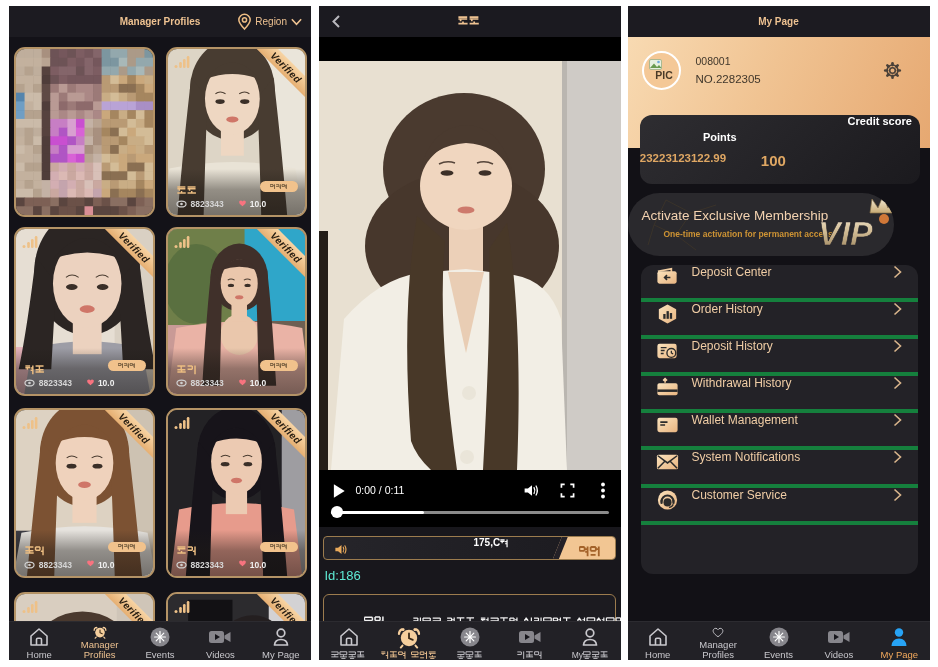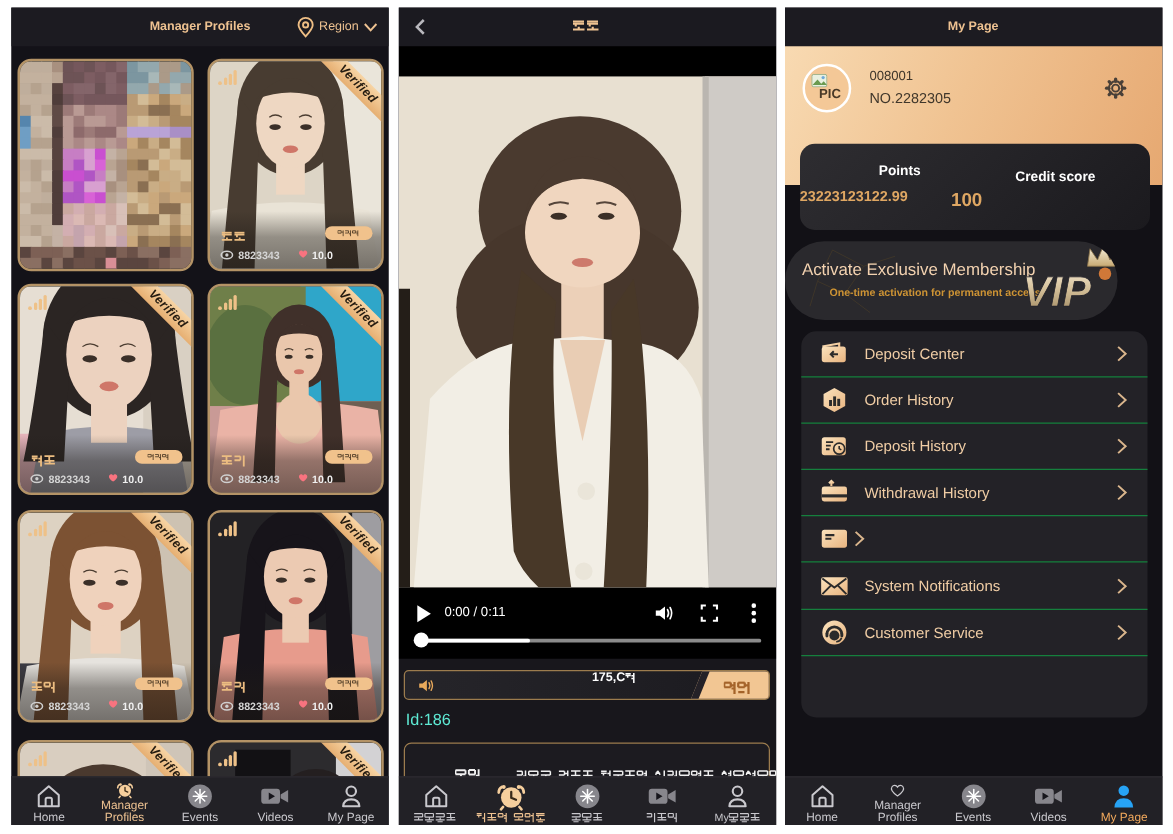--- a/index.html
+++ b/index.html
@@ -5,21 +5,21 @@
 .panel{position:absolute;top:6px;height:654px;width:302px;background:#131218;overflow:hidden}
 .hdr{position:absolute;top:0;left:0;right:0;height:31px;background:#1c1b21;color:#eec291;font-weight:bold;font-size:10px;display:flex;align-items:center;justify-content:center}
 .nav{position:absolute;left:0;bottom:0;right:0;height:39px;background:#222126;display:flex;border-top:1px solid #2c2b30}
 .nav .it{flex:1;display:flex;flex-direction:column;align-items:center;justify-content:flex-start;padding-top:3px;font-size:9.5px;color:#c9c8cd;line-height:1.05;white-space:nowrap}
 .nav .it > svg{display:block;margin-bottom:1px}
 .card{position:absolute;width:141px;border:2.5px solid #b49366;border-radius:11px;overflow:hidden;background:#2a2a2a}
 .ribbon{position:absolute;top:11px;right:-24px;width:86px;height:15px;transform:rotate(45deg);background:linear-gradient(180deg,#f7d4a4,#e6af72);color:#241b10;font-size:10px;font-weight:bold;font-style:italic;text-align:center;line-height:15px;letter-spacing:.3px}
 .cinfo{position:absolute;left:0;right:0;bottom:0;height:46px;background:linear-gradient(180deg,rgba(30,26,22,0),rgba(30,26,22,.42) 45%,rgba(24,20,17,.55))}
 .pill{position:absolute;right:7px;top:7px;width:38px;height:10.5px;border-radius:5.5px;background:#f1c28c;display:flex;align-items:center;justify-content:center}
 .erow{position:absolute;left:8px;bottom:6px;display:flex;align-items:center;color:#d5d5d5;font-size:8.5px;font-weight:bold}
-.mrow{height:37.2px;display:flex;align-items:center;padding:0 14px;border-bottom:1px solid #15803d}
+.mrow{height:37.2px;display:flex;padding:0 14px;border-bottom:4px solid #15803d}
 .mrow .lbl{color:#f0cda5;font-size:12px;margin-left:12px;flex:1}
 </style></head><body>
 <div class="panel" style="left:9px">
 <div class="hdr">Manager Profiles<div style="position:absolute;right:8px;top:0;height:31px;display:flex;align-items:center;font-weight:normal;font-size:10px;color:#eec291">
         <svg width="17" height="18" viewBox="0 0 18 18" fill="none" stroke="#edbd84" stroke-width="1.6">
           <path d="M9 16.5 C4.5 11.5 3 9 3 6.8 A6 6 0 0 1 15 6.8 C15 9 13.5 11.5 9 16.5 Z"></path>
           <circle cx="9" cy="6.8" r="2.2"></circle>
         </svg>
         <span style="margin-left:2px">Region</span>
         <svg width="13" height="13" viewBox="0 0 14 14" fill="none" stroke="#eec291" stroke-width="1.7" style="margin-left:3px">
@@ -846,21 +846,21 @@
           <path d="M5.8 12.0 L3.7 12.0" stroke-width="3" stroke-linecap="round"></path>
           <path d="M7.6 7.6 L6.1 6.1" stroke-width="3" stroke-linecap="round"></path>
           <path d="M12.0 5.8 L12.0 3.7" stroke-width="3" stroke-linecap="round"></path>
           <path d="M16.4 7.6 L17.9 6.1" stroke-width="3" stroke-linecap="round"></path>
           <circle cx="12" cy="12" r="6.2"></circle>
         </svg></div>
     </div>
 <div style="position:absolute;left:12.3px;top:108.8px;width:280px;height:69.5px;border-radius:12px;background:linear-gradient(135deg,#2e2d31,#1b1a1e)">
       <div style="position:absolute;left:0;top:16px;width:160px;text-align:center;color:#fff;font-size:11px;font-weight:bold">Points</div>
       <div style="position:absolute;left:0;top:37px;width:170px;color:#dfa763;font-size:11.5px;font-weight:bold">23223123122.99</div>
-      <div style="position:absolute;right:8px;top:21px;width:135px;text-align:center;color:#fff;font-size:11px;font-weight:bold">Credit score</div>
+      <div style="position:absolute;right:8px;top:0;width:135px;text-align:right;color:#fff;font-size:11px;font-weight:bold">Credit score</div>
       <div style="position:absolute;right:24px;top:37px;width:135px;text-align:left;color:#dfa763;font-size:15px;font-weight:bold">100</div>
     </div>
 <div style="position:absolute;left:0;top:186.5px;width:266.5px;height:63.5px;border-radius:32px;background:#2a292d;overflow:hidden">
       <svg style="position:absolute;left:18px;top:2px;opacity:.25" width="80" height="60" viewBox="0 0 80 60" fill="none" stroke="#7a5c20" stroke-width="0.8">
         <path d="M20 5 L45 18 L30 40 L8 30 Z M45 18 L70 10 M30 40 L50 55 M8 30 L2 50"></path>
       </svg>
       <div style="position:absolute;left:14px;top:15px;color:#f3d2b0;font-size:13.5px">Activate Exclusive Membership</div>
       <div style="position:absolute;left:36px;top:36px;color:#cd9334;font-size:8.5px;font-weight:bold">One-time activation for permanent access</div>
       <div style="position:absolute;right:-8px;top:0px"><svg width="92" height="64" viewBox="0 0 92 64">
 <defs>
@@ -956,20 +956,21 @@
         <svg width="25" height="24" viewBox="0 0 26 24">
           <defs>
             <linearGradient id="gi" x1="0" y1="0" x2="1" y2="1">
               <stop offset="0" stop-color="#fbe3bd"></stop>
               <stop offset="1" stop-color="#e8b480"></stop>
             </linearGradient>
           </defs>
           <rect x="2.5" y="4.5" width="21" height="15" rx="2.2" fill="url(#gi)"></rect>
           <path d="M5.5 9 L13 9 M5.5 12 L10.5 12" stroke="#2b2b2b" stroke-width="1.7"></path>
         </svg>
+        <div class="lbl">Wallet Management</div>
         <svg width="14" height="14" viewBox="0 0 14 14" fill="none" stroke="#d9b58c" stroke-width="1.6">
           <path d="M4.5 1.5 L10.5 7 L4.5 12.5"></path>
         </svg>
       </div>
       <div class="mrow">
         <svg width="25" height="24" viewBox="0 0 26 24">
           <defs>
             <linearGradient id="gi" x1="0" y1="0" x2="1" y2="1">
               <stop offset="0" stop-color="#fbe3bd"></stop>
               <stop offset="1" stop-color="#e8b480"></stop>

